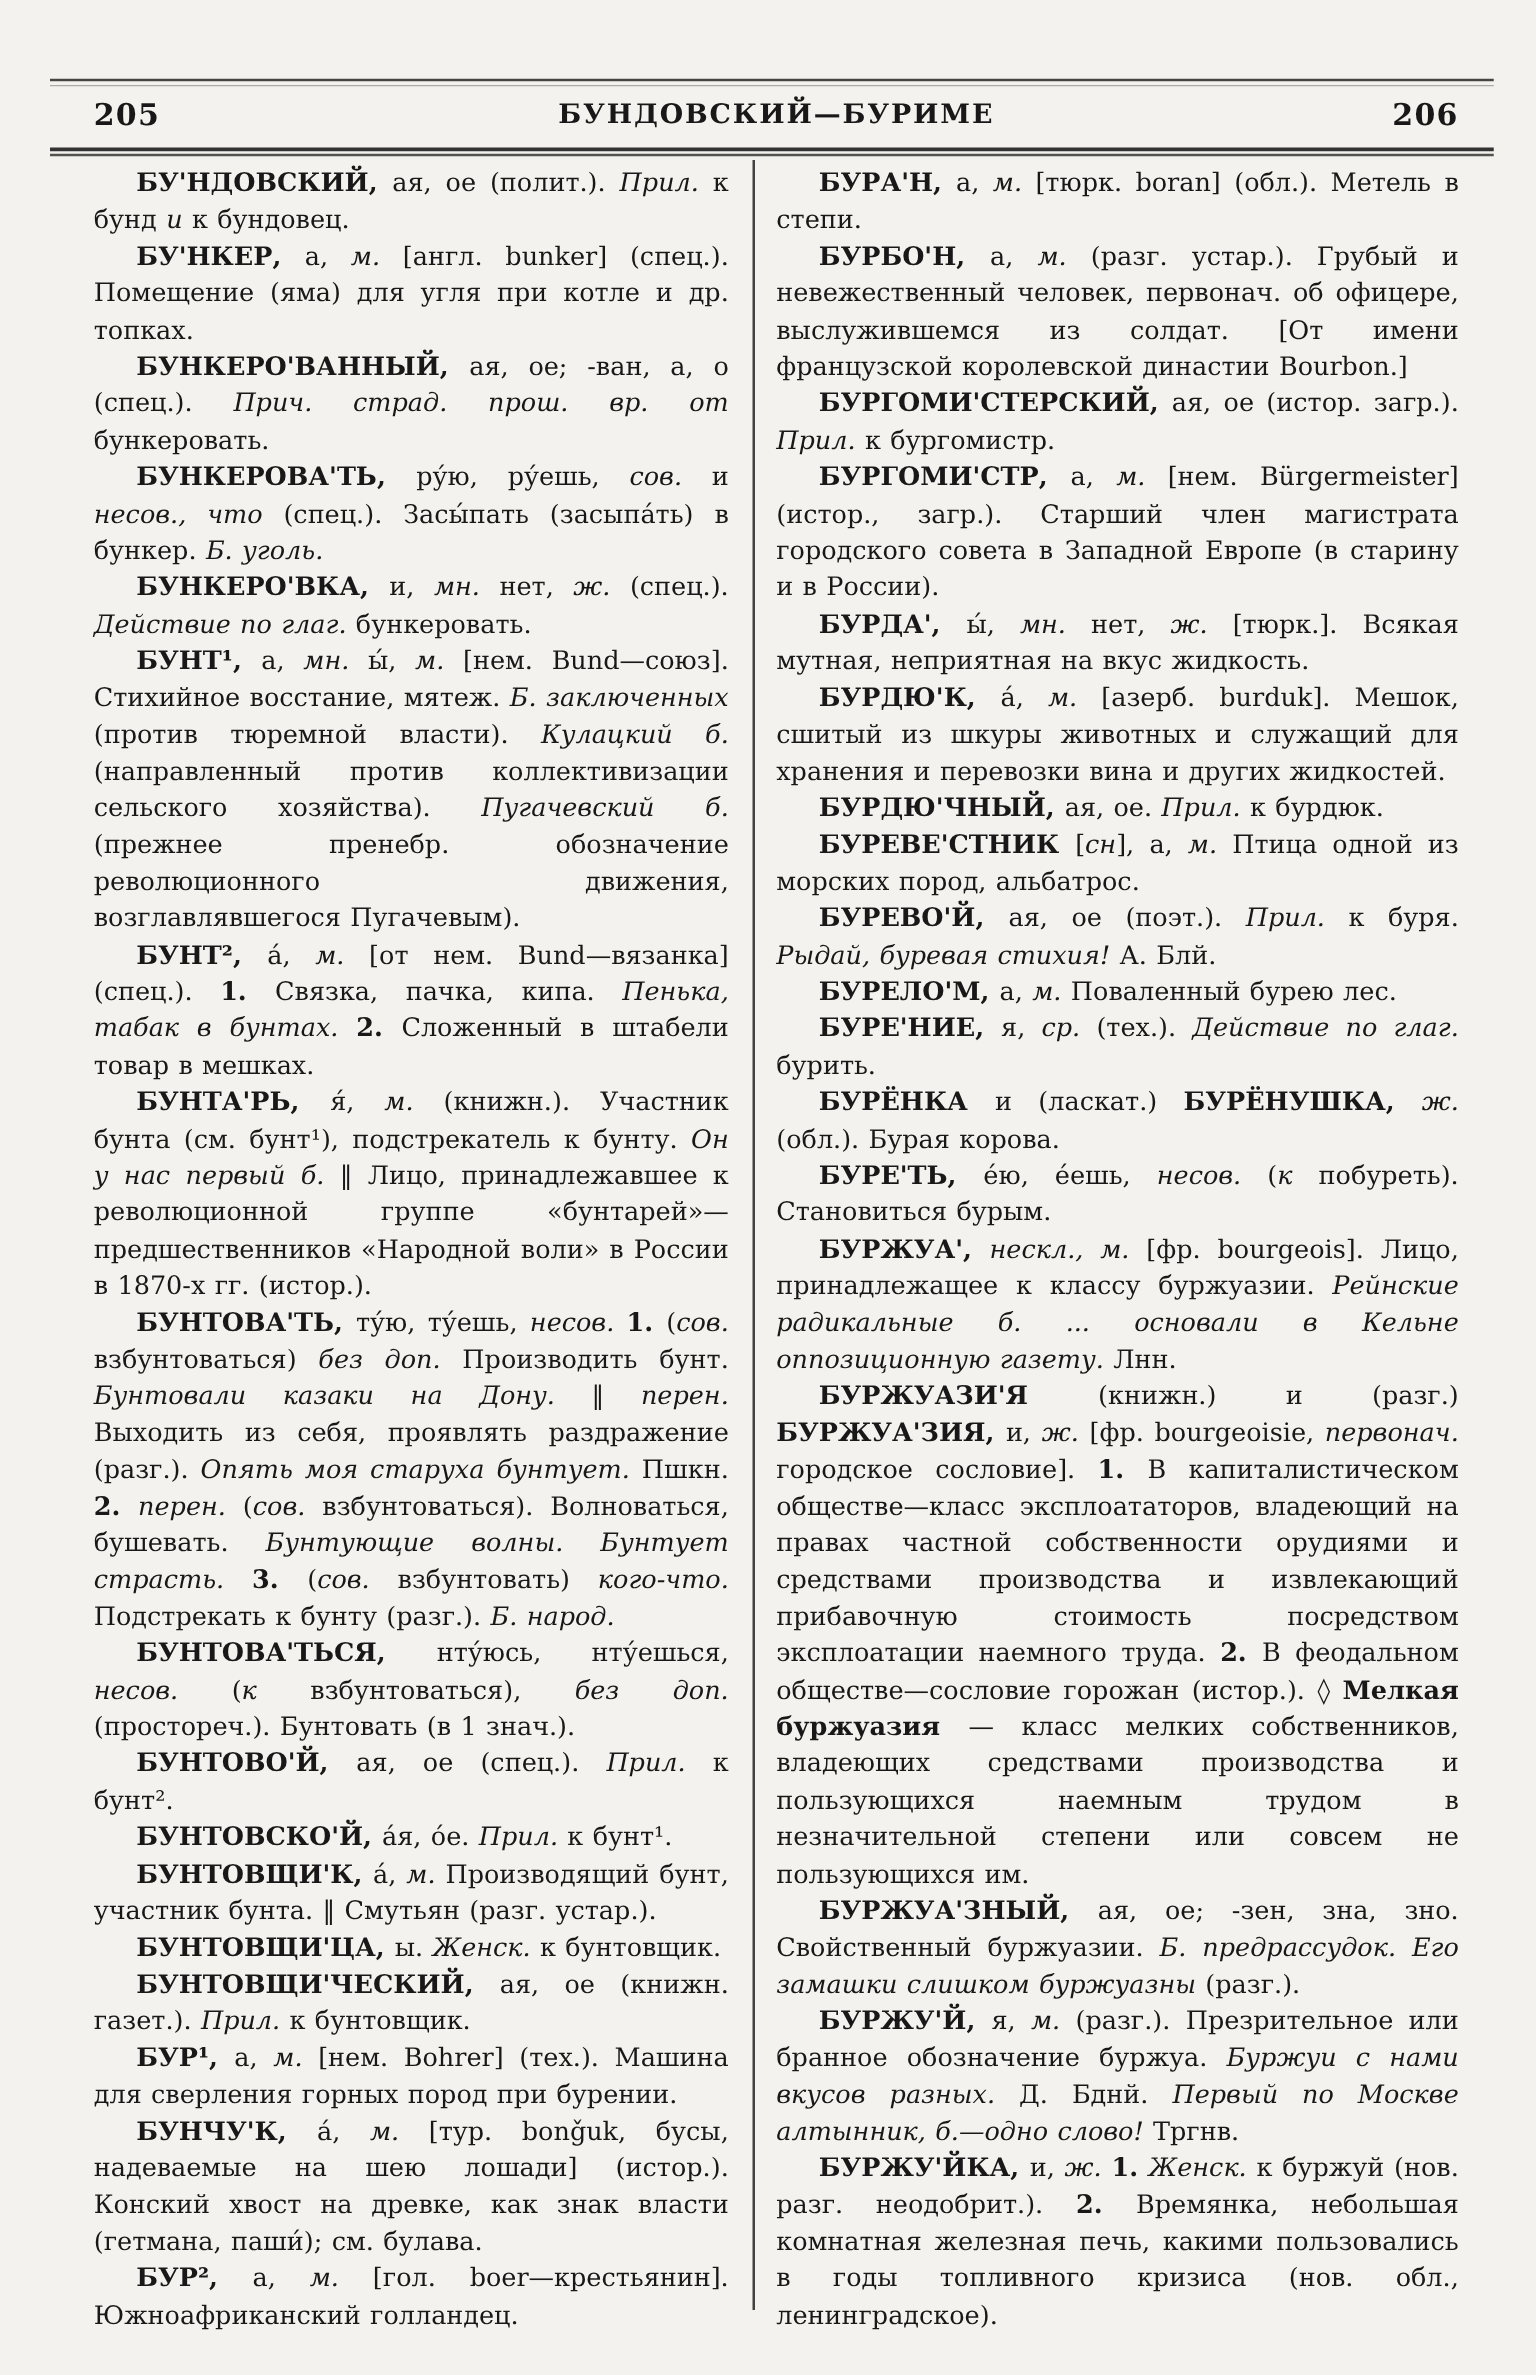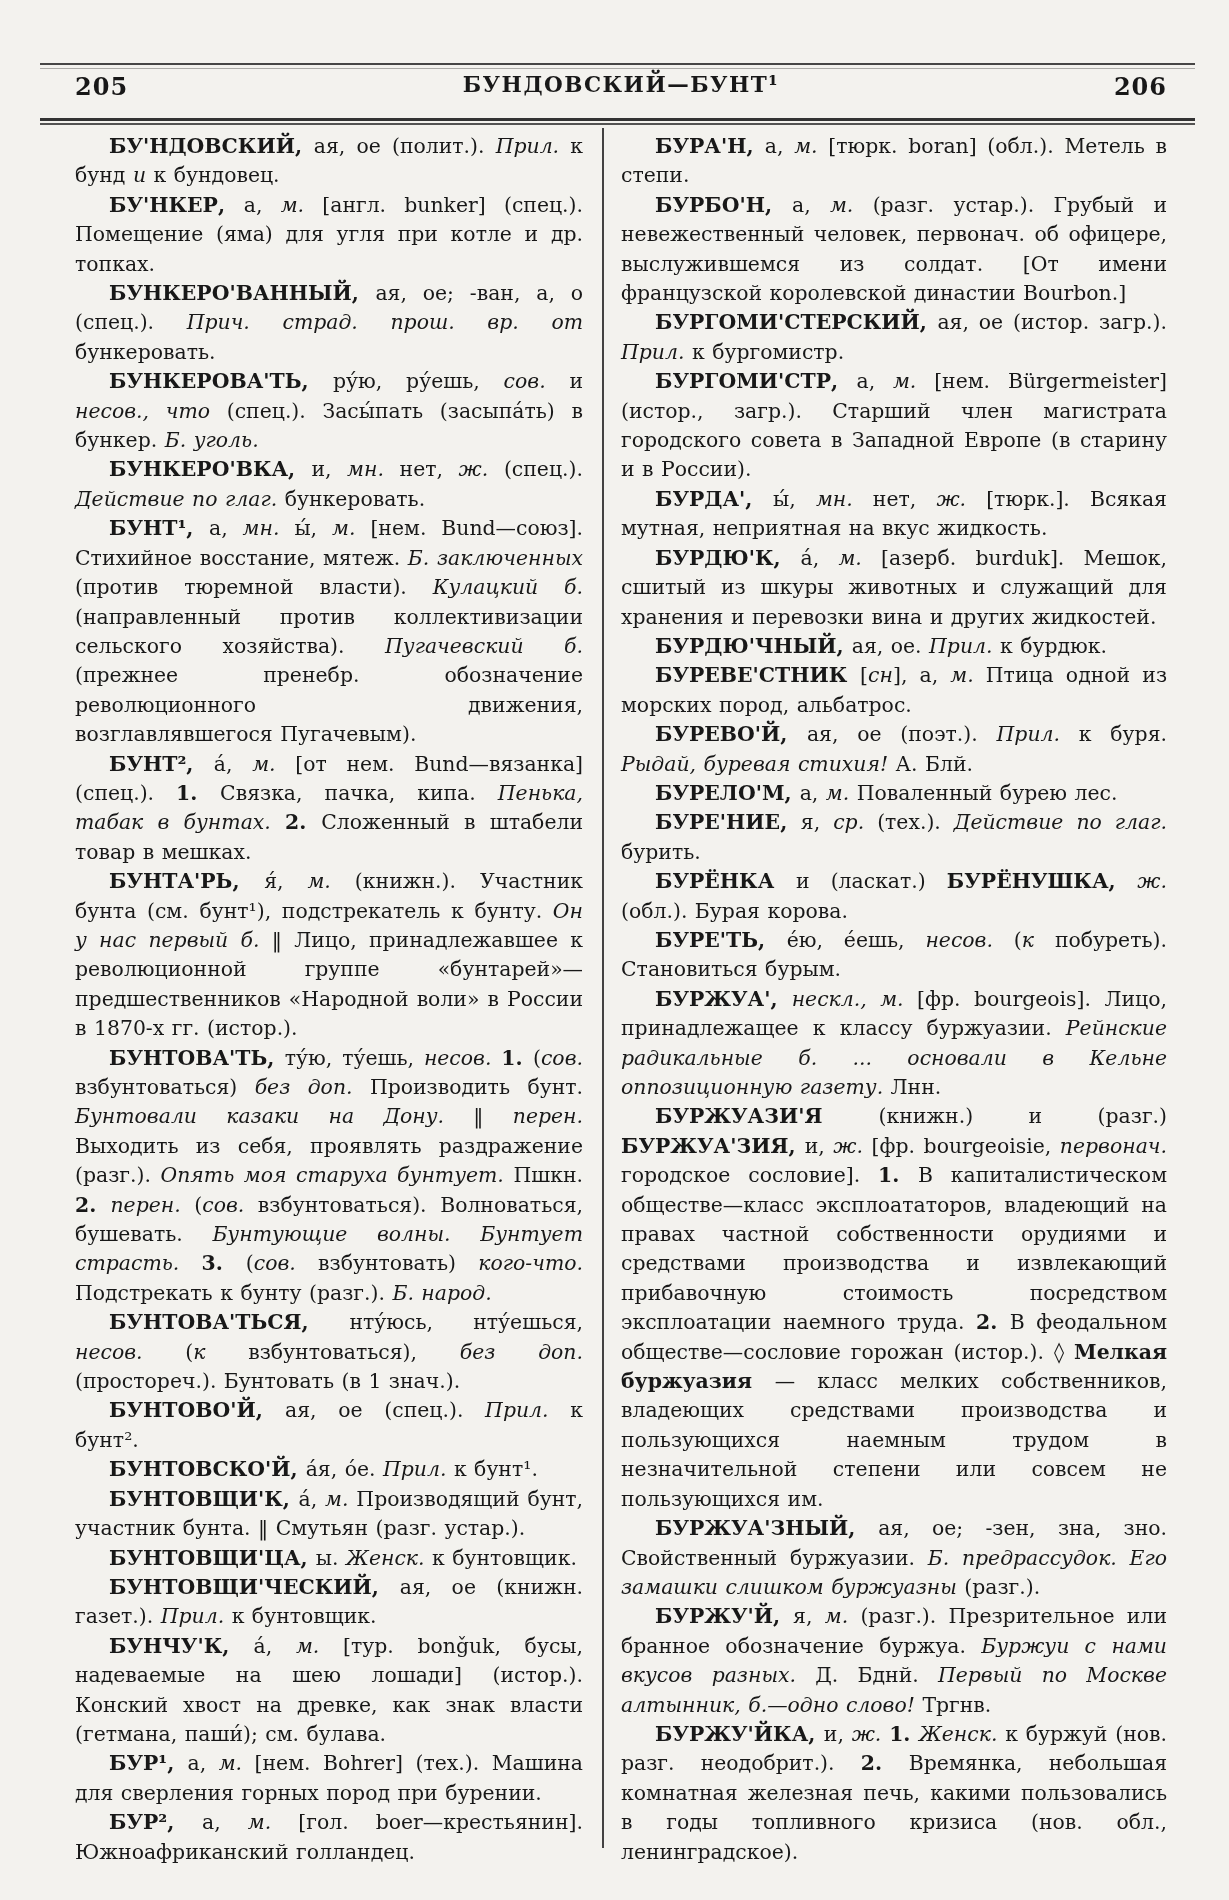--- a/index.html
+++ b/index.html
@@ -26,21 +26,21 @@
     border-top: 2px solid rgba(40,40,40,.85);
     border-bottom: 1px solid rgba(40,40,40,.35);
   }
   .header {
     position: absolute;
     left: 75px;
     right: 62px;
     top: 72px;
     height: 38px;
     display: flex;
-    align-items: flex-start;
+    align-items: center;
     justify-content: space-between;
   }
   .pageno {
     font-weight: bold;
     font-size: 24px;
     letter-spacing: 1px;
   }
   .running-head {
     position: absolute;
     left: 0;
@@ -90,21 +90,21 @@
   p.entry span.b { font-weight: bold; }
   p.entry span.i { font-style: italic; }
 </style>
 </head>
 <body>
 
 <div class="page">
   <div class="top-rule"></div>
   <div class="header">
     <span class="pageno">205</span>
-    <span class="running-head">БУНДОВСКИЙ—БУНТ¹</span>
+    <span class="running-head">БУНДОВСКИЙ—БУРИМЕ</span>
     <span class="pageno">206</span>
   </div>
   <div class="header-rule">
     <div class="r1"></div>
     <div class="r2"></div>
   </div>
   <div class="content">
     <div class="col" data-col="left">
         <p class="entry"><span class="b">БУ'НДОВСКИЙ, </span>ая, ое (полит.). <span class="i">Прил. </span>к бунд <span class="i">и </span>к бундовец.</p>
         <p class="entry"><span class="b">БУ'НКЕР, </span>а, <span class="i">м. </span>[англ. bunker] (спец.). Помещение (яма) для угля при котле и др. топках.</p>
@@ -114,22 +114,22 @@
         <p class="entry"><span class="b">БУНТ¹, </span>а, <span class="i">мн. </span>ы́, <span class="i">м. </span>[нем. Bund—союз]. Стихийное восстание, мятеж. <span class="i">Б. заключенных </span>(против тюремной власти). <span class="i">Кулацкий б. </span>(направленный против коллективизации сельского хозяйства). <span class="i">Пугачевский б. </span>(прежнее пренебр. обозначение революционного движения, возглавлявшегося Пугачевым).</p>
         <p class="entry"><span class="b">БУНТ², </span>а́, <span class="i">м. </span>[от нем. Bund—вязанка] (спец.). <span class="b">1. </span>Связка, пачка, кипа. <span class="i">Пенька, табак в бунтах. </span><span class="b">2. </span>Сложенный в штабели товар в мешках.</p>
         <p class="entry"><span class="b">БУНТА'РЬ, </span>я́, <span class="i">м. </span>(книжн.). Участник бунта (см. бунт¹), подстрекатель к бунту. <span class="i">Он у нас первый б. </span>‖ Лицо, принадлежавшее к революционной группе «бунтарей»—предшественников «Народной воли» в России в 1870-х гг. (истор.).</p>
         <p class="entry"><span class="b">БУНТОВА'ТЬ, </span>ту́ю, ту́ешь, <span class="i">несов. </span><span class="b">1. </span>(<span class="i">сов. </span>взбунтоваться) <span class="i">без доп. </span>Производить бунт. <span class="i">Бунтовали казаки на Дону. </span>‖ <span class="i">перен. </span>Выходить из себя, проявлять раздражение (разг.). <span class="i">Опять моя старуха бунтует. </span>Пшкн. <span class="b">2. </span><span class="i">перен. </span>(<span class="i">сов. </span>взбунтоваться). Волноваться, бушевать. <span class="i">Бунтующие волны. Бунтует страсть. </span><span class="b">3. </span>(<span class="i">сов. </span>взбунтовать) <span class="i">кого-что. </span>Подстрекать к бунту (разг.). <span class="i">Б. народ.</span></p>
         <p class="entry"><span class="b">БУНТОВА'ТЬСЯ, </span>нту́юсь, нту́ешься, <span class="i">несов. </span>(<span class="i">к </span>взбунтоваться), <span class="i">без доп. </span>(простореч.). Бунтовать (в 1 знач.).</p>
         <p class="entry"><span class="b">БУНТОВО'Й, </span>ая, ое (спец.). <span class="i">Прил. </span>к бунт².</p>
         <p class="entry"><span class="b">БУНТОВСКО'Й, </span>а́я, о́е. <span class="i">Прил. </span>к бунт¹.</p>
         <p class="entry"><span class="b">БУНТОВЩИ'К, </span>а́, <span class="i">м. </span>Производящий бунт, участник бунта. ‖ Смутьян (разг. устар.).</p>
         <p class="entry"><span class="b">БУНТОВЩИ'ЦА, </span>ы. <span class="i">Женск. </span>к бунтовщик.</p>
         <p class="entry"><span class="b">БУНТОВЩИ'ЧЕСКИЙ, </span>ая, ое (книжн. газет.). <span class="i">Прил. </span>к бунтовщик.</p>
+        <p class="entry"><span class="b">БУР¹, </span>а, <span class="i">м. </span>[нем. Bohrer] (тех.). Машина для сверления горных пород при бурении.</p>
         <p class="entry"><span class="b">БУНЧУ'К, </span>а́, <span class="i">м. </span>[тур. bonǧuk, бусы, надеваемые на шею лошади] (истор.). Конский хвост на древке, как знак власти (гетмана, паши́); см. булава.</p>
-        <p class="entry"><span class="b">БУР¹, </span>а, <span class="i">м. </span>[нем. Bohrer] (тех.). Машина для сверления горных пород при бурении.</p>
         <p class="entry"><span class="b">БУР², </span>а, <span class="i">м. </span>[гол. boer—крестьянин]. Южноафриканский голландец.</p>
       </div>
     <div class="divider"></div>
     <div class="col" data-col="right">
         <p class="entry"><span class="b">БУРА'Н, </span>а, <span class="i">м. </span>[тюрк. boran] (обл.). Метель в степи.</p>
         <p class="entry"><span class="b">БУРБО'Н, </span>а, <span class="i">м. </span>(разг. устар.). Грубый и невежественный человек, первонач. об офицере, выслужившемся из солдат. [От имени французской королевской династии Bourbon.]</p>
         <p class="entry"><span class="b">БУРГОМИ'СТЕРСКИЙ, </span>ая, ое (истор. загр.). <span class="i">Прил. </span>к бургомистр.</p>
         <p class="entry"><span class="b">БУРГОМИ'СТР, </span>а, <span class="i">м. </span>[нем. Bürgermeister] (истор., загр.). Старший член магистрата городского совета в Западной Европе (в старину и в России).</p>
         <p class="entry"><span class="b">БУРДА', </span>ы́, <span class="i">мн. </span>нет, <span class="i">ж. </span>[тюрк.]. Всякая мутная, неприятная на вкус жидкость.</p>
         <p class="entry"><span class="b">БУРДЮ'К, </span>а́, <span class="i">м. </span>[азерб. burduk]. Мешок, сшитый из шкуры животных и служащий для хранения и перевозки вина и других жидкостей.</p>

